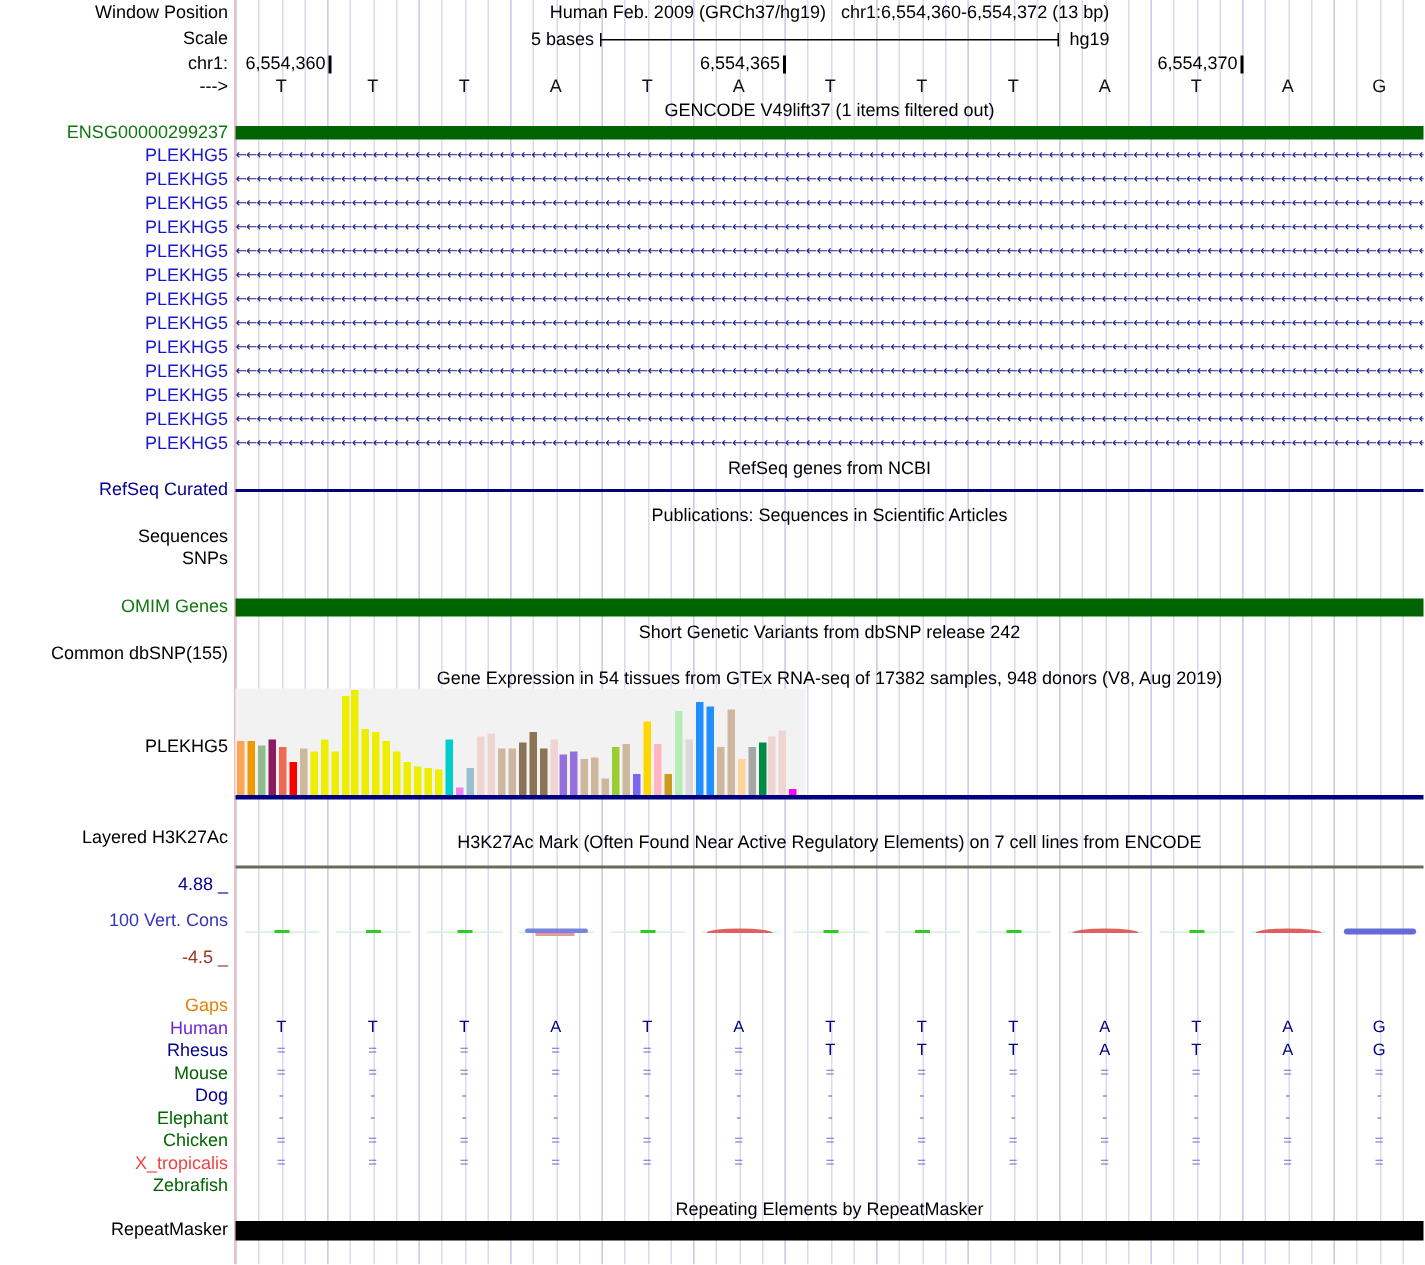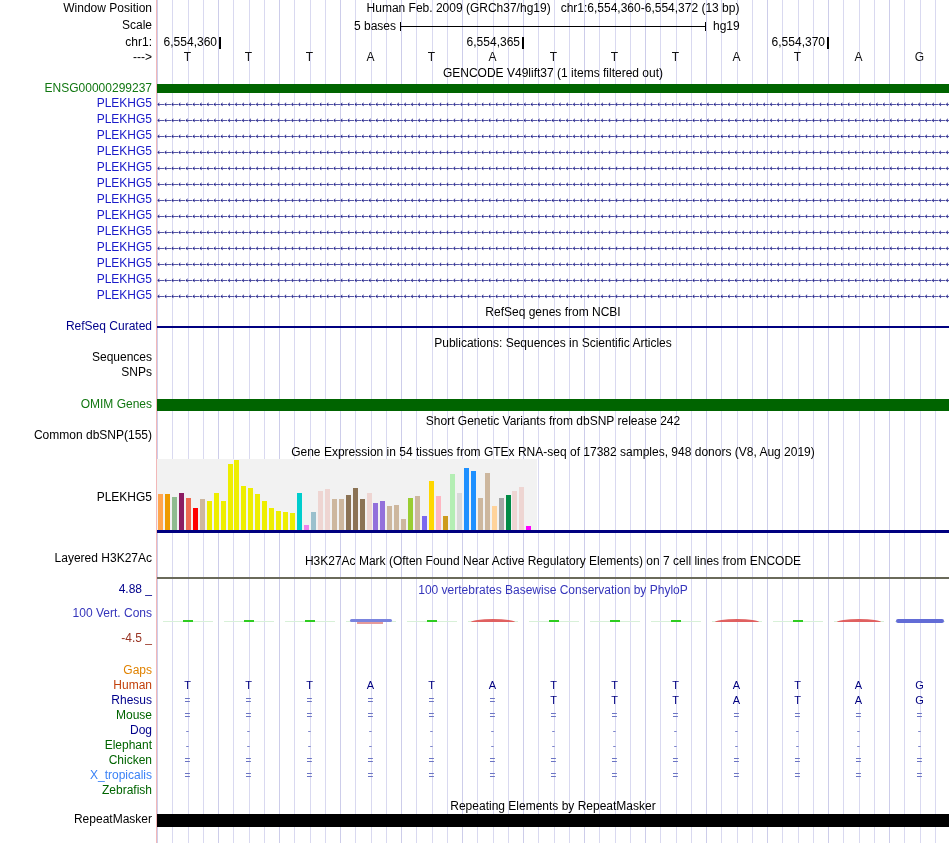--- a/index.html
+++ b/index.html
@@ -239,21 +239,20 @@
       <div class="gtex-bar" style="left: 519.4px; top: 487px; height: 44px; background: rgb(238, 213, 210);"></div>
       <div class="gtex-bar" style="left: 526.35px; top: 526px; height: 5px; background: rgb(255, 0, 255);"></div>
     </div>
   <div class="full-bar" style="top:530px;height:3px;background:#000080"></div>
 
   <div class="title" style="top:555px">H3K27Ac Mark (Often Found Near Active Regulatory Elements) on 7 cell lines from ENCODE</div>
   <div class="lbl" style="top:552px">Layered H3K27Ac</div>
   <div class="full-bar" style="top:577px;height:2px;background:#6a6a5a"></div>
 
   <div class="lbl navy" style="top:583px">4.88 _</div>
-  <div class="title mblue" style="top:584px">100 vertebrates Basewise Conservation by PhyloP</div>
   <div class="lbl mblue" style="top:607px">100 Vert. Cons</div>
   <div id="phylop-marks">
       <div style="position: absolute; left: 162.5px; top: 621px; width: 50px; height: 1px; background: rgb(216, 240, 216);"></div>
       <div style="position: absolute; left: 182.5px; top: 620px; width: 10px; height: 2px; background: rgb(46, 204, 32);"></div>
       <div style="position: absolute; left: 223.5px; top: 621px; width: 50px; height: 1px; background: rgb(216, 240, 216);"></div>
       <div style="position: absolute; left: 243.5px; top: 620px; width: 10px; height: 2px; background: rgb(46, 204, 32);"></div>
       <div style="position: absolute; left: 284.5px; top: 621px; width: 50px; height: 1px; background: rgb(216, 240, 216);"></div>
       <div style="position: absolute; left: 304.5px; top: 620px; width: 10px; height: 2px; background: rgb(46, 204, 32);"></div>
       <div style="position: absolute; left: 345.5px; top: 621px; width: 50px; height: 1px; background: rgb(216, 240, 216);"></div>
       <div style="position: absolute; left: 349.5px; top: 619px; width: 42px; height: 2.5px; background: rgb(122, 132, 222); border-radius: 2px;"></div>
@@ -274,21 +273,21 @@
       <div style="position: absolute; left: 792.5px; top: 620px; width: 10px; height: 2px; background: rgb(46, 204, 32);"></div>
       <div style="position: absolute; left: 833.5px; top: 621px; width: 50px; height: 1px; background: rgb(216, 240, 216);"></div>
       <div style="position: absolute; left: 836.5px; top: 618.5px; width: 44px; height: 3px; background: rgb(224, 96, 96); border-radius: 50% / 100% 100% 0px 0px;"></div>
       <div style="position: absolute; left: 894.5px; top: 621px; width: 50px; height: 1px; background: rgb(216, 240, 216);"></div>
       <div style="position: absolute; left: 895.5px; top: 619px; width: 48px; height: 3.5px; background: rgb(98, 108, 214); border-radius: 2px;"></div>
     </div>
   <div class="lbl maroon" style="top:632px">-4.5 _</div>
 
   <div class="lbl orange" style="top:664px">Gaps</div>
   <div id="multiz-rows">
-      <div class="lbl" style="top: 679px; color: #c2410c;">Human</div>
+      <div class="lbl" style="top: 679px; color: #6d28d9;">Human</div>
       <div class="col aletter" style="left: 157px; top: 679px;">T</div>
       <div class="col aletter" style="left: 218px; top: 679px;">T</div>
       <div class="col aletter" style="left: 279px; top: 679px;">T</div>
       <div class="col aletter" style="left: 340px; top: 679px;">A</div>
       <div class="col aletter" style="left: 401px; top: 679px;">T</div>
       <div class="col aletter" style="left: 462px; top: 679px;">A</div>
       <div class="col aletter" style="left: 523px; top: 679px;">T</div>
       <div class="col aletter" style="left: 584px; top: 679px;">T</div>
       <div class="col aletter" style="left: 645px; top: 679px;">T</div>
       <div class="col aletter" style="left: 706px; top: 679px;">A</div>
@@ -358,21 +357,21 @@
       <div class="col sym" style="left: 340px; top: 754px;">=</div>
       <div class="col sym" style="left: 401px; top: 754px;">=</div>
       <div class="col sym" style="left: 462px; top: 754px;">=</div>
       <div class="col sym" style="left: 523px; top: 754px;">=</div>
       <div class="col sym" style="left: 584px; top: 754px;">=</div>
       <div class="col sym" style="left: 645px; top: 754px;">=</div>
       <div class="col sym" style="left: 706px; top: 754px;">=</div>
       <div class="col sym" style="left: 767px; top: 754px;">=</div>
       <div class="col sym" style="left: 828px; top: 754px;">=</div>
       <div class="col sym" style="left: 889px; top: 754px;">=</div>
-      <div class="lbl" style="top: 769px; color: #3b82f6;">X_tropicalis</div>
+      <div class="lbl" style="top: 769px; color: #ef4444;">X_tropicalis</div>
       <div class="col sym" style="left: 157px; top: 769px;">=</div>
       <div class="col sym" style="left: 218px; top: 769px;">=</div>
       <div class="col sym" style="left: 279px; top: 769px;">=</div>
       <div class="col sym" style="left: 340px; top: 769px;">=</div>
       <div class="col sym" style="left: 401px; top: 769px;">=</div>
       <div class="col sym" style="left: 462px; top: 769px;">=</div>
       <div class="col sym" style="left: 523px; top: 769px;">=</div>
       <div class="col sym" style="left: 584px; top: 769px;">=</div>
       <div class="col sym" style="left: 645px; top: 769px;">=</div>
       <div class="col sym" style="left: 706px; top: 769px;">=</div>

